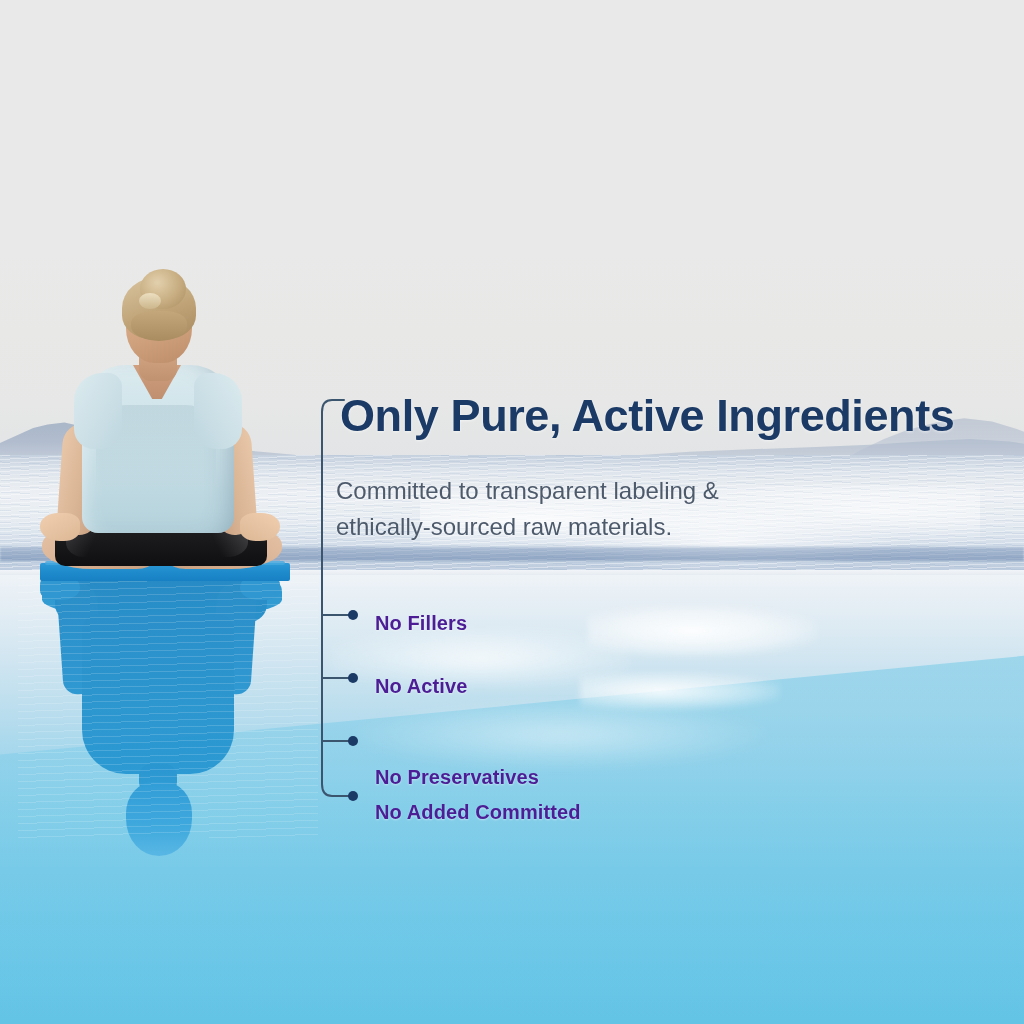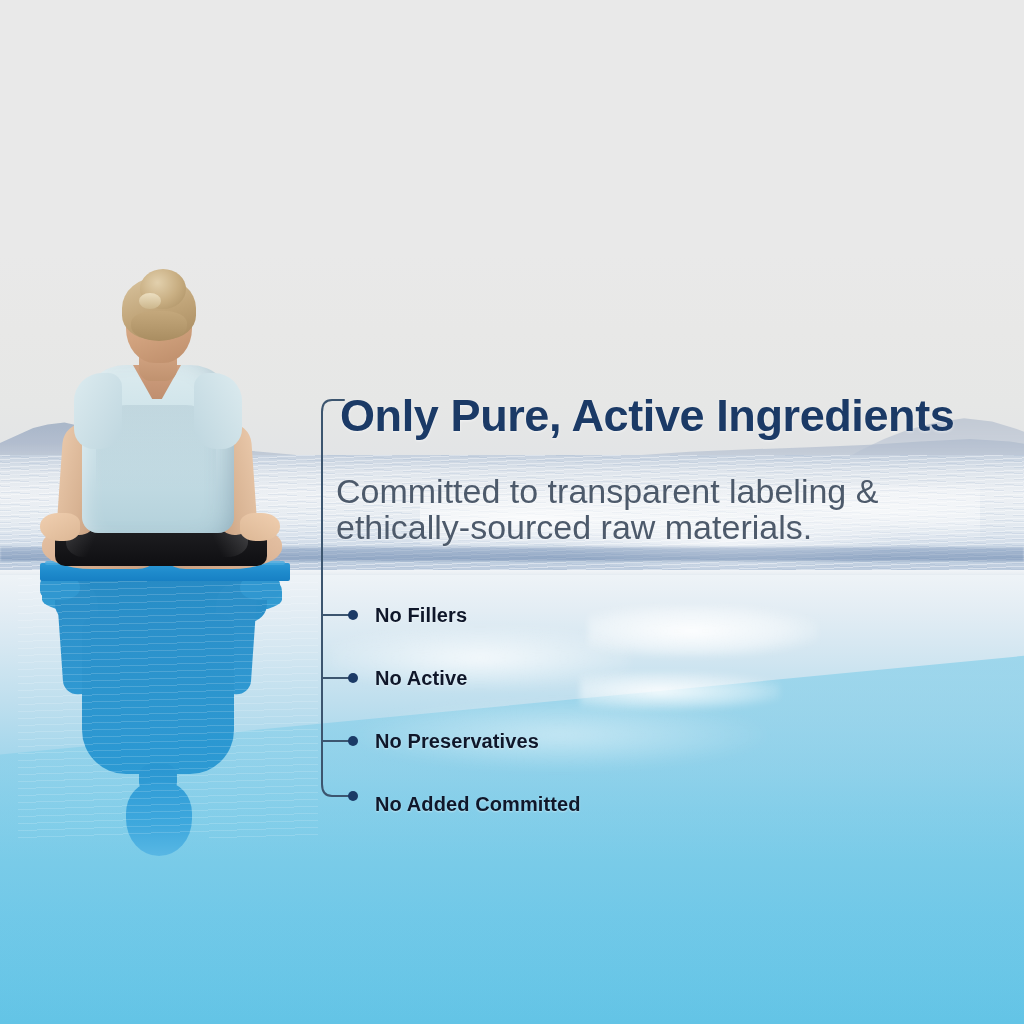--- a/index.html
+++ b/index.html
@@ -353,33 +353,34 @@
 
   
   .headline {
     position:absolute; left:340px; top:390px;
     font-size:45px; font-weight:700; letter-spacing:-.4px;
     color:#1b3a66; white-space:nowrap;
     text-shadow:0 1px 3px rgba(255,255,255,.55);
   }
   .subtitle {
     position:absolute; left:336px; top:473px;
-    font-size:34px; font-weight:400; line-height:36px;
+    font-size:24px; font-weight:400; line-height:36px;
     color:#4d5a6b; white-space:pre-line;
     text-shadow:0 1px 2px rgba(255,255,255,.5);
   }
   .bullet-label {
     position:absolute; left:375px;
     font-size:20px; font-weight:700; letter-spacing:.1px;
-    color:#0f172a; white-space:nowrap;
+    color:#4c1d95; white-space:nowrap;
     text-shadow:0 1px 2px rgba(255,255,255,.45);
+    margin-top:8px;
   }
   .b0 { top:604px; }
   .b1 { top:667px; }
-  .b2 { top:730px; }
+  .b2 { top:758px; }
   .b3 { top:793px; }
 </style>
 </head>
 <body>
 
 <div class="canvas">
 
   <div class="scene">
     <div class="sky"></div>
     <div class="mtn-left"></div>

